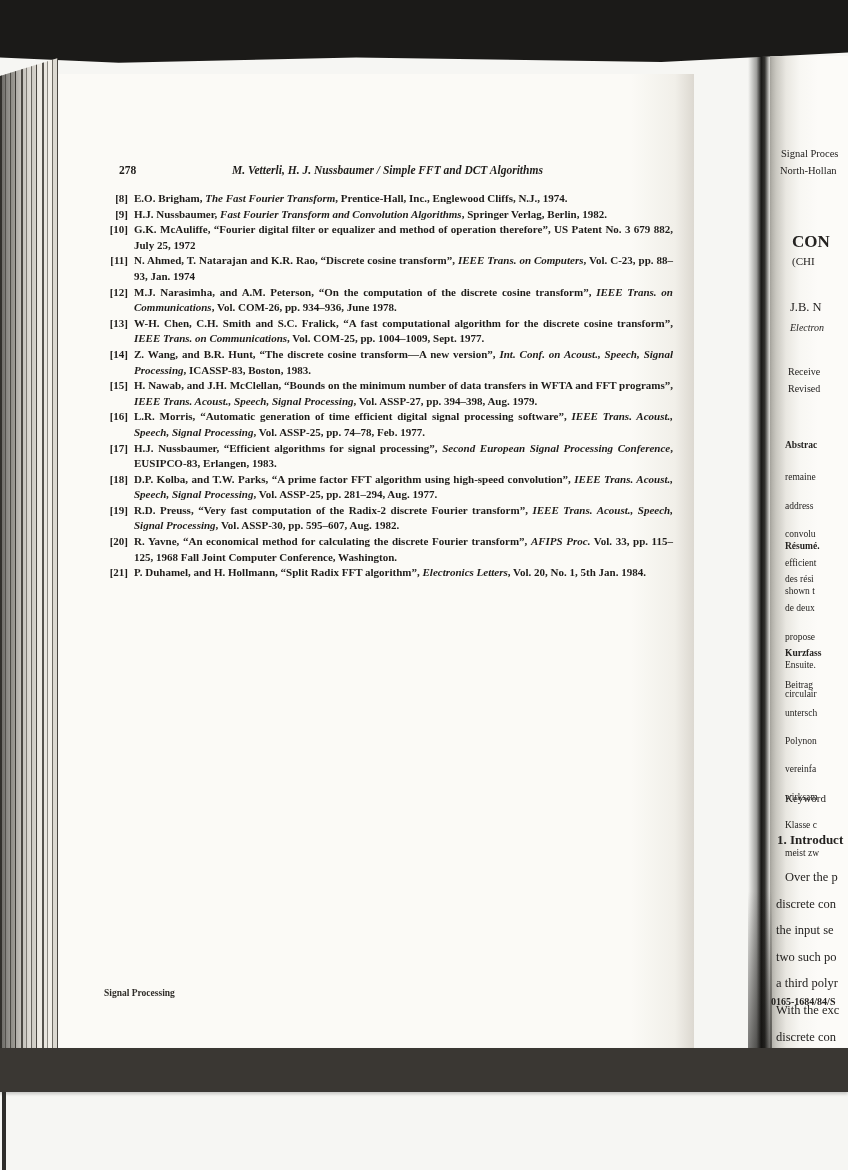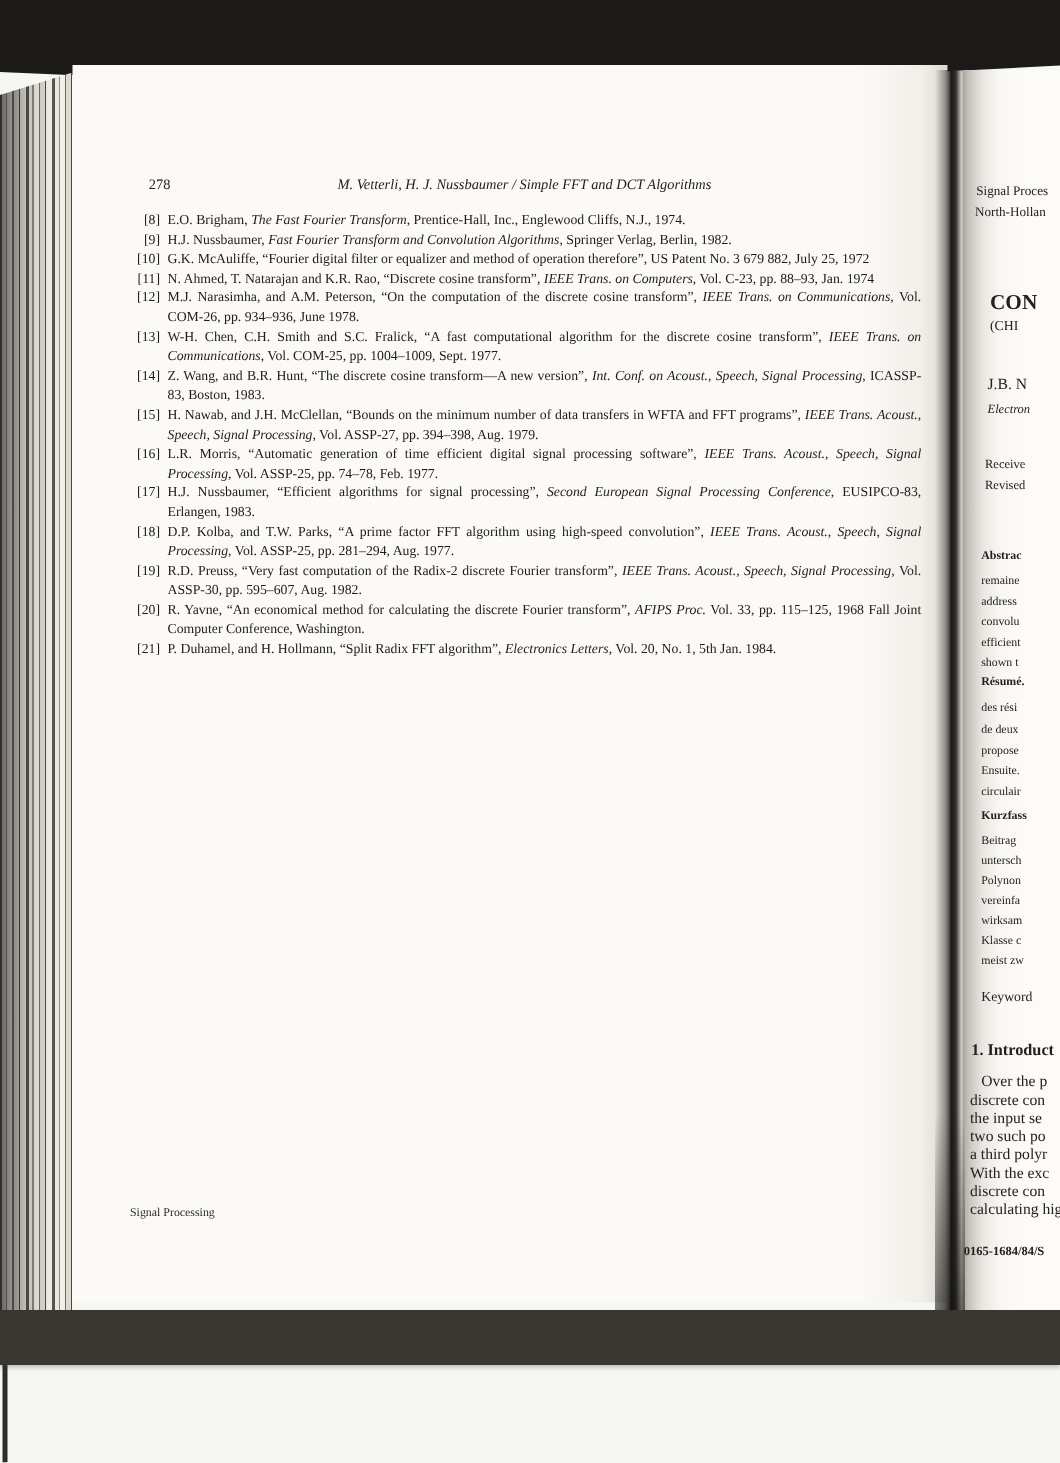--- a/index.html
+++ b/index.html
@@ -20,22 +20,23 @@
     position:absolute;left:0;top:58px;width:58px;height:992px;z-index:2;
     background-image:
       linear-gradient(90deg, rgba(25,24,22,.62) 0, rgba(25,24,22,.18) 38%, rgba(25,24,22,0) 68%),
       repeating-linear-gradient(90deg,
         #57544e 0 2px,#e9e6df 2px 5px,#8d8a83 5px 6px,#f2efe8 6px 10px,
         #6f6c65 10px 11px,#dcd9d1 11px 15px,#4a4742 15px 16px,#eeebe4 16px 21px);
     clip-path:polygon(0 18px,100% 0,100% 100%,0 100%);
   }
   
   .left-page{
-    position:absolute;left:58px;top:52px;width:700px;height:990px;z-index:2;
+    position:absolute;left:58px;top:74px;width:636px;height:990px;z-index:2;
     background:linear-gradient(90deg,var(--c-page,#fbfaf6) 0%,#fbfaf6 90%,#f1efe9 97%,#dcd8d0 100%);
+    font-weight:bold;
   }
   .page-head{position:absolute;top:90px;left:43px;right:20px;height:16px;font-size:11.5px;}
   .page-number{position:absolute;left:18px;top:0;}
   .running-head{position:absolute;left:0;right:0;top:0;text-align:center;font-style:italic;}
   .refs{position:absolute;top:117px;left:43px;right:21px;font-size:11px;line-height:15.6px;}
   .ref-item{position:relative;padding-left:33px;text-align:justify;}
   .ref-label{position:absolute;left:0;top:0;width:27px;text-align:right;}
   .ref-item em{font-style:italic;}
   .left-footer{position:absolute;top:914px;left:46px;font-size:9.5px;color:#2e2c28;}
   
@@ -45,21 +46,21 @@
       linear-gradient(180deg, rgba(0,0,0,0) 84%, rgba(18,17,15,.55) 100%),
       linear-gradient(90deg, rgba(30,29,27,0) 0%, rgba(30,29,27,.4) 35%,
         #191816 55%, #343330 70%, rgba(150,148,142,.45) 88%, rgba(200,198,192,0) 100%);
   }
   
   .right-page{
     position:absolute;left:770px;top:56px;width:78px;height:994px;z-index:2;overflow:hidden;
     background:linear-gradient(90deg,#aaa8a1 0px,#c9c7c0 6px,#e9e7e1 16px,#f8f7f3 30px,#fcfbf8 48px);
   }
   .rl{position:absolute;white-space:nowrap;color:#242220;}
-  .lines .line{white-space:nowrap;}
+  .lines .line{white-space:nowrap;margin-top:12px;}
   .intro .line:first-child{padding-left:9px;}
   
   .bottom-band{
     position:absolute;left:0;top:1048px;width:848px;height:44px;z-index:4;
     background:var(--c-band,#3a3733);
     box-shadow:0 2px 3px rgba(0,0,0,.2);
   }
   .bottom-left-line{position:absolute;left:2px;top:1092px;width:4px;height:78px;background:#2e2d2a;z-index:4;}
 </style>
 </head>

